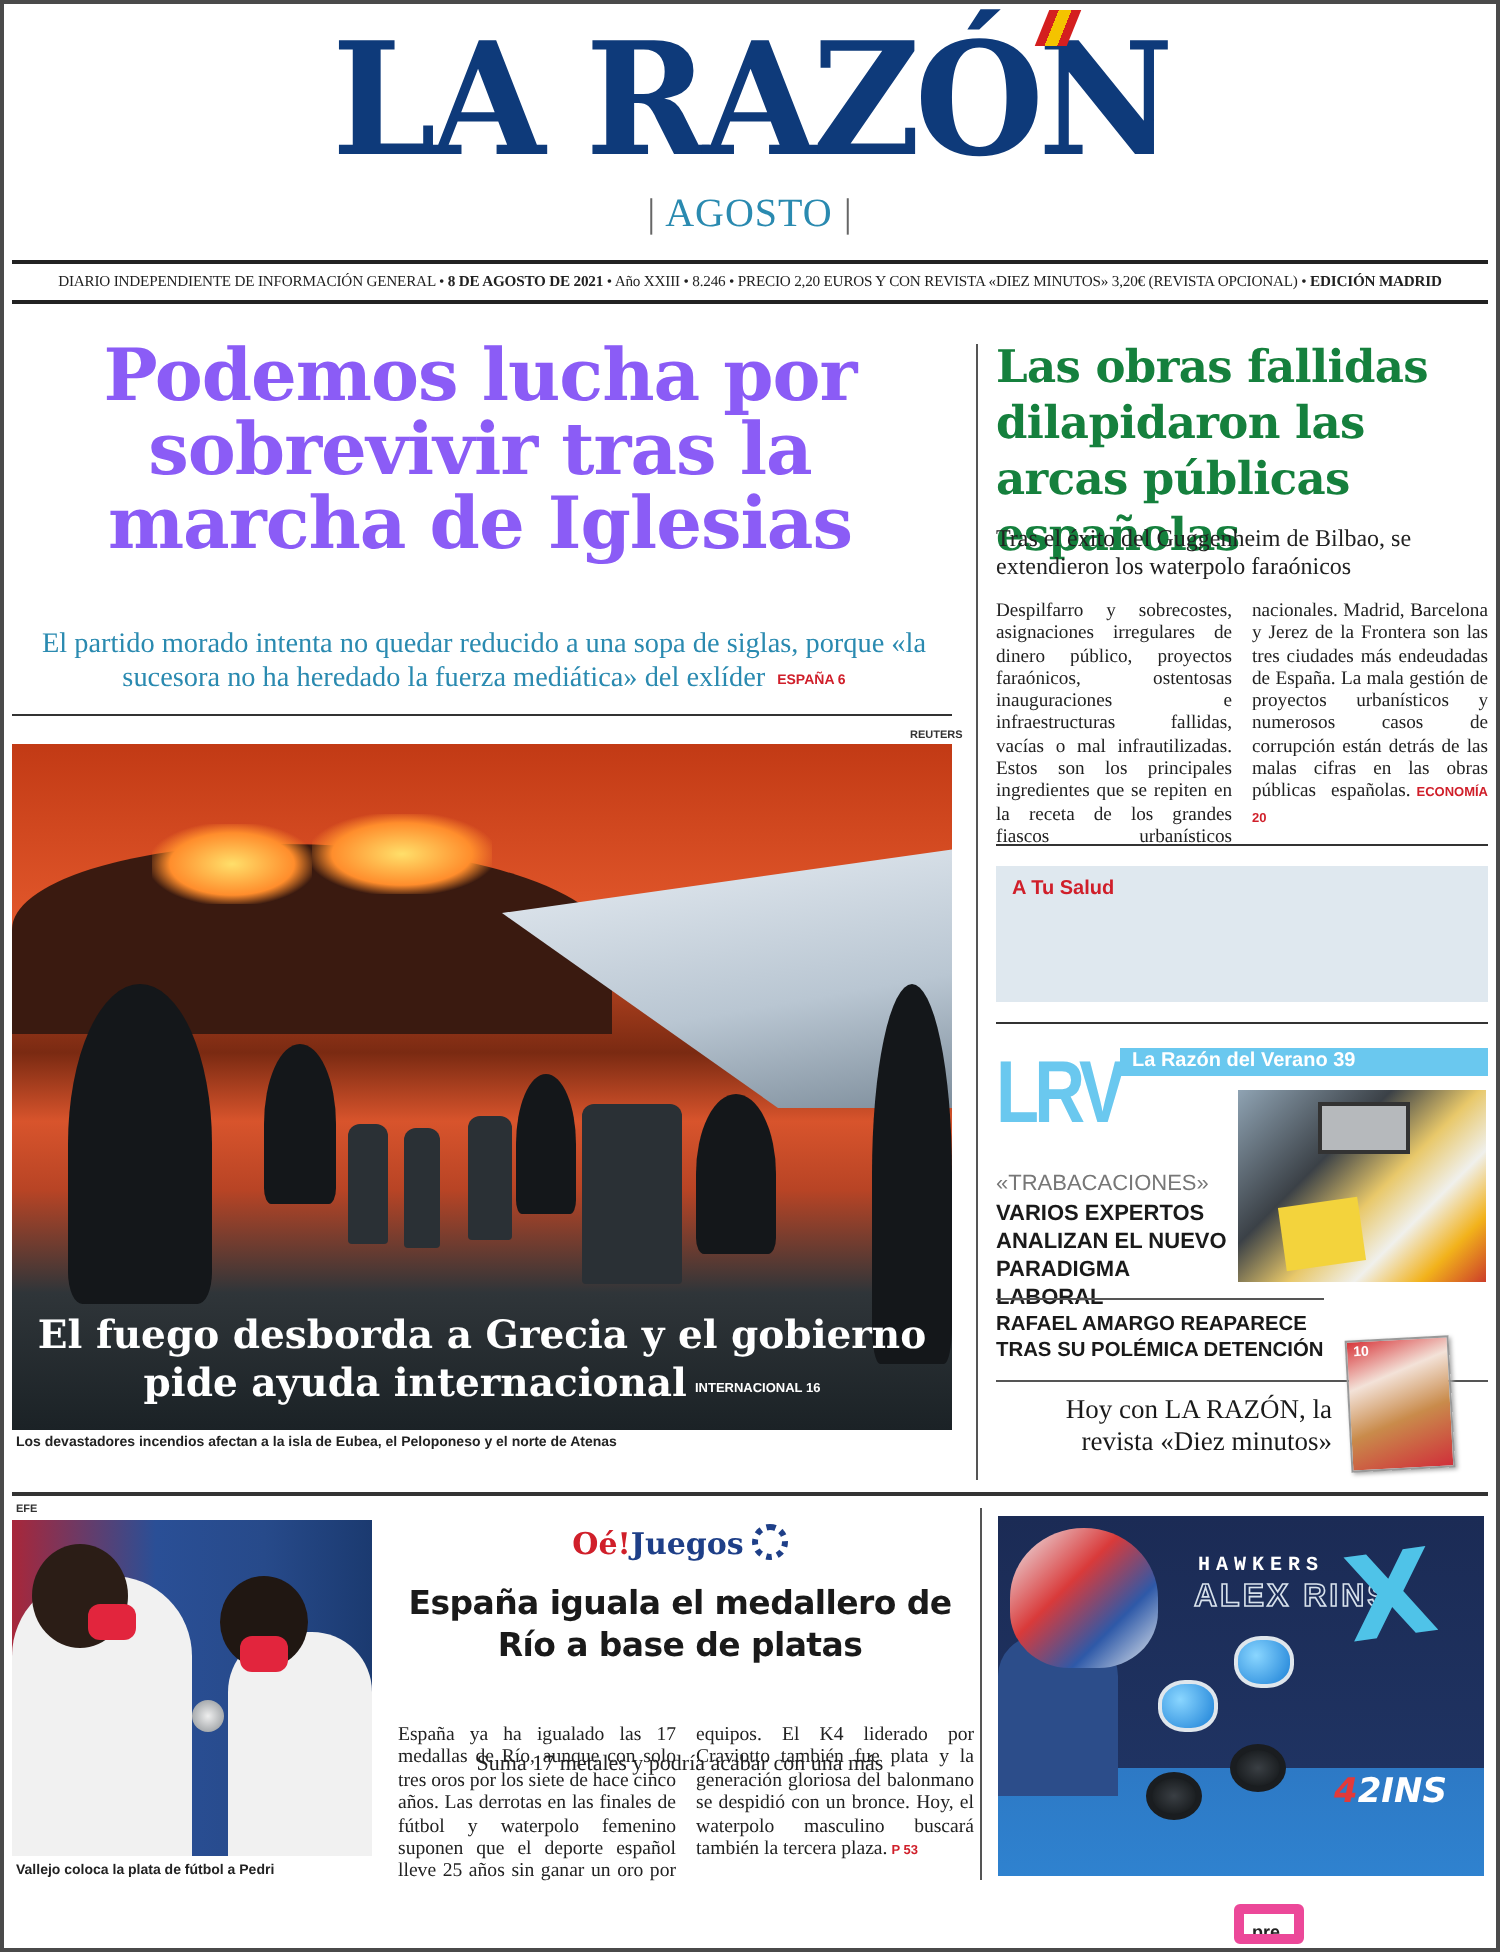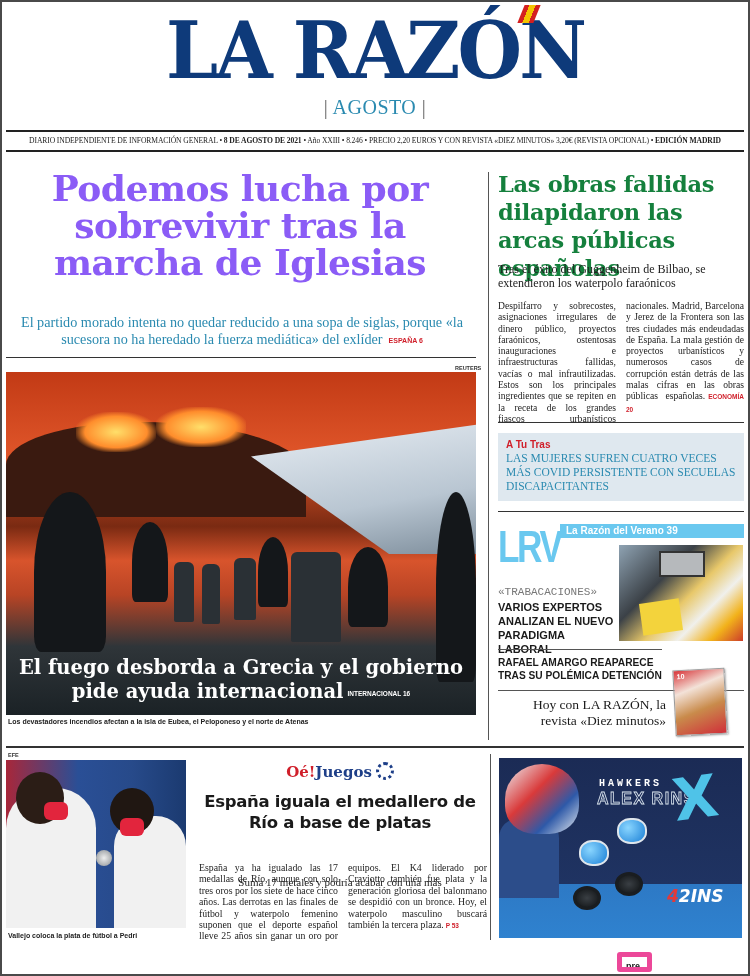--- a/index.html
+++ b/index.html
@@ -59,21 +59,21 @@
   .salud .head { font-family: "Liberation Serif", serif; font-size: 11.5px; line-height: 14px; color: #2a8ab0; margin-top: 1px; }
   .r-rule2 { position: absolute; left: 498px; width: 246px; top: 511px; height: 1px; background: #333; }
   .lrv-bar { position: absolute; left: 560px; width: 184px; top: 524px; height: 14px; background: #6ac8ef; color: #fff;
     font-family: "Liberation Sans", sans-serif; font-weight: bold; font-size: 10px; line-height: 14px; padding-left: 6px; }
   .lrv-logo { position: absolute; left: 498px; top: 522px; font-family: "Liberation Sans", sans-serif; font-weight: bold; font-size: 44px;
     line-height: 50px; color: #6ac8ef; letter-spacing: -3px; transform: scaleX(0.8); transform-origin: left; }
   .lrv-photo { position: absolute; left: 619px; top: 545px; width: 124px; height: 96px; overflow: hidden;
     background: linear-gradient(135deg, #8fa3b3 0%, #3b4147 35%, #e8c86a 55%, #f0f0ec 70%, #f2b21b 85%, #cc3d2a 100%); }
   .lrv-photo .laptop { position: absolute; left: 40px; top: 6px; width: 46px; height: 26px; background: #b6b9bc; border: 2px solid #333; }
   .lrv-photo .folder { position: absolute; left: 22px; top: 56px; width: 40px; height: 32px; background: #f3d33c; transform: rotate(-8deg); }
-  .lrv-kicker { position: absolute; left: 498px; top: 586px; font-family: Liberation Mono, monospace; font-size: 11px; color: #777; text-align: right; }
+  .lrv-kicker { position: absolute; left: 498px; top: 586px; font-family: Liberation Sans, sans-serif; font-size: 11px; color: #777; text-align: right; }
   .lrv-head { position: absolute; left: 498px; width: 120px; top: 600px; font-family: "Liberation Sans", sans-serif; font-weight: bold;
     font-size: 11px; line-height: 14px; color: #1a1a1a; }
   .r-rule3 { position: absolute; left: 498px; width: 164px; top: 649px; height: 1px; background: #555; }
   .amargo { position: absolute; left: 498px; width: 170px; top: 656px; font-family: "Liberation Sans", sans-serif; font-weight: bold;
     font-size: 10.2px; line-height: 13px; color: #1a1a1a; }
   .r-rule4 { position: absolute; left: 498px; width: 246px; top: 690px; height: 1px; background: #555; }
   .diez { position: absolute; left: 498px; width: 168px; top: 697px; text-align: right; font-family: "Liberation Serif", serif;
     font-size: 13.5px; line-height: 16px; color: #1a1a1a; }
   .mag { position: absolute; left: 674px; top: 669px; width: 52px; height: 66px; background: linear-gradient(160deg, #d8353a 0%, #f3e2d8 30%, #c98b4b 60%, #d02f3a 100%);
     border: 1px solid #999; box-shadow: 1px 1px 2px #aaa; transform: rotate(-3deg); }
@@ -164,22 +164,21 @@
 <h2 class="fire-title"><span>El fuego desborda a Grecia y el gobierno pide ayuda internacional</span><span class="tag">INTERNACIONAL 16</span></h2>
 <div class="fire-caption">Los devastadores incendios afectan a la isla de Eubea, el Peloponeso y el norte de Atenas</div>
 
 <div class="col-divider"></div>
 <h2 class="r-title">Las obras fallidas dilapidaron las arcas públicas españolas</h2>
 <p class="r-sub">Tras el éxito del Guggenheim de Bilbao, se extendieron los waterpolo faraónicos</p>
 <p class="r-body"><span>Despilfarro y sobrecostes, asignaciones irregulares de dinero público, proyectos faraónicos, ostentosas inauguraciones e infraestructuras fallidas, vacías o mal infrautilizadas. Estos son los principales ingredientes que se repiten en la receta de los grandes fiascos urbanísticos nacionales. Madrid, Barcelona y Jerez de la Frontera son las tres ciudades más endeudadas de España. La mala gestión de proyectos urbanísticos y numerosos casos de corrupción están detrás de las malas cifras en las obras públicas españolas.</span><span class="tag">ECONOMÍA 20</span></p>
 <div class="r-rule1"></div>
 
 <div class="salud">
-  <div class="kicker">A Tu Tras</div>
-  <div class="head">LAS MUJERES SUFREN CUATRO VECES MÁS COVID PERSISTENTE CON SECUELAS DISCAPACITANTES</div>
+  <div class="kicker">A Tu Salud</div>
 </div>
 <div class="r-rule2"></div>
 
 <div class="lrv-logo">LRV</div>
 <div class="lrv-bar">La Razón del Verano 39</div>
 <div class="lrv-photo">
   <div class="laptop"></div>
   <div class="folder"></div>
 </div>
 <div class="lrv-kicker">«TRABACACIONES»</div>

